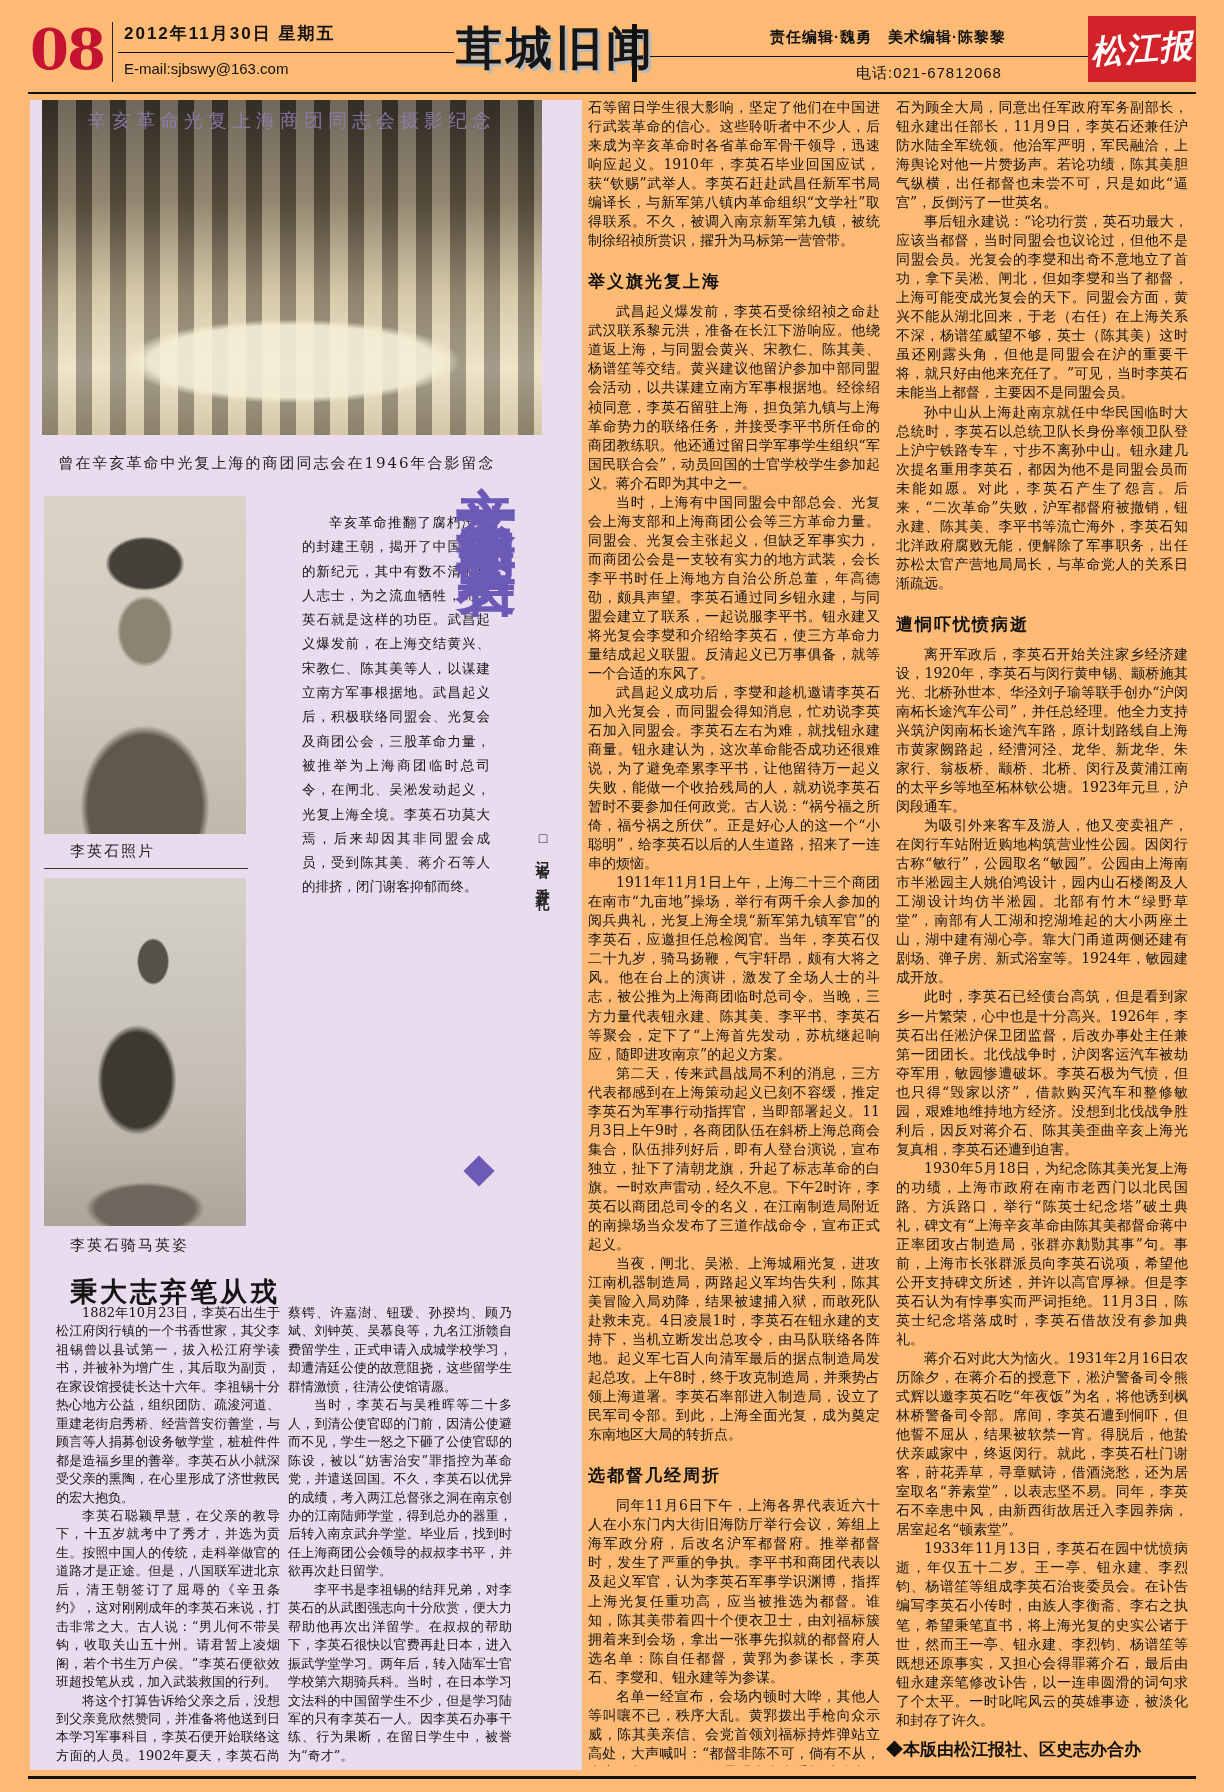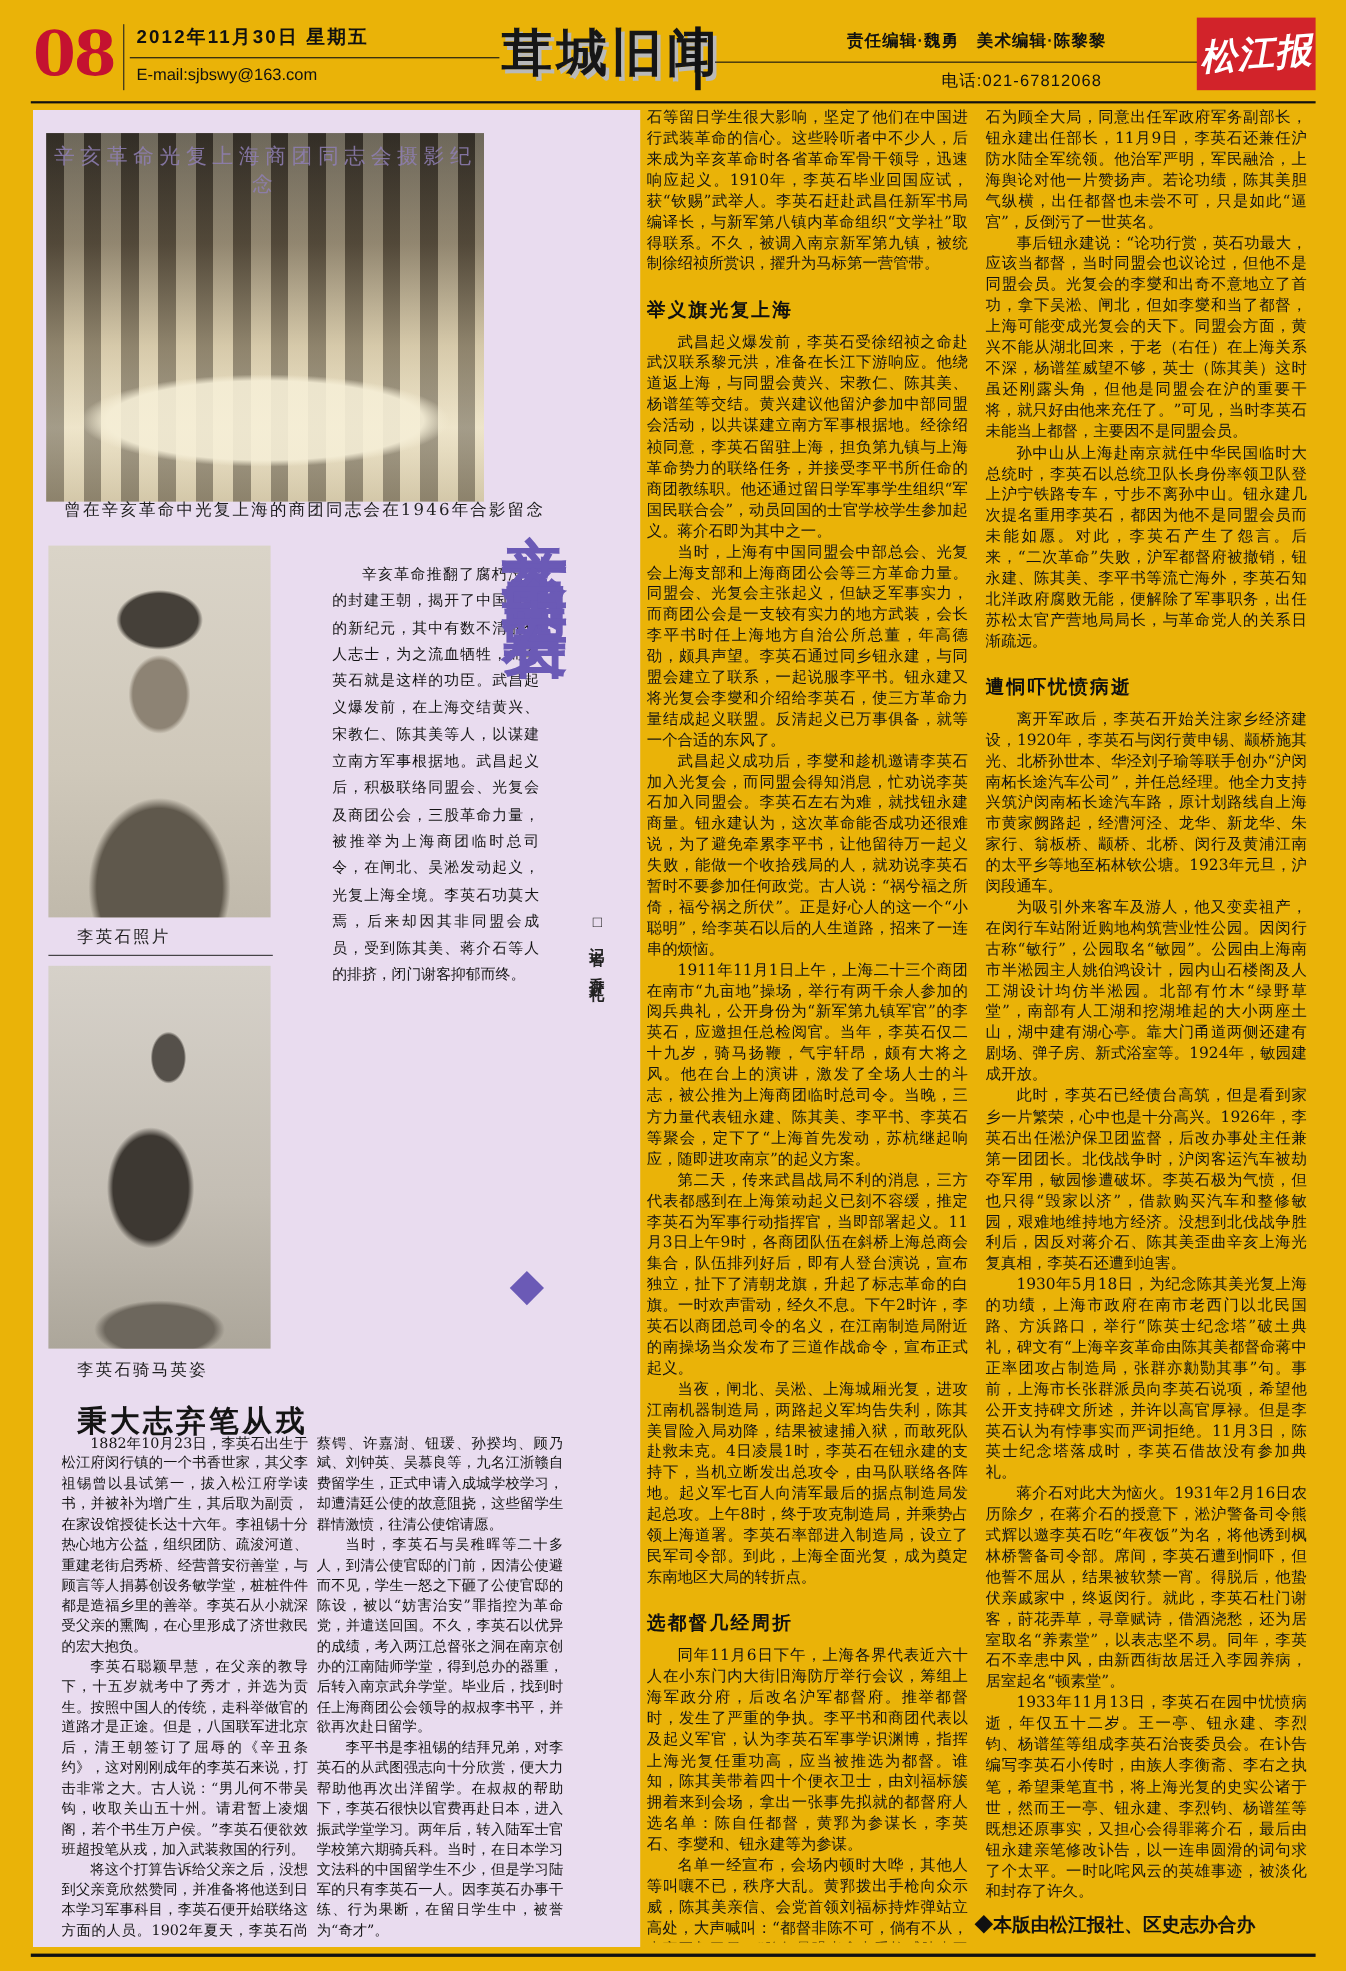--- a/index.html
+++ b/index.html
@@ -1,16 +1,16 @@
 <!DOCTYPE html>
 <html><head>
 <meta charset="utf-8">
 <style>
   html,body{margin:0;padding:0;background:#fff;}
-  .page{position:relative;width:1224px;height:1792px;background:#eab308;overflow:hidden;
+  .page{position:relative;width:1224px;height:1792px;background:#fdba74;overflow:hidden;
         font-family:"DejaVu Serif","Liberation Serif",serif;}
   
   .hdr{position:absolute;left:28px;top:14px;width:1168px;height:76px;}
   .page-num{position:absolute;left:2px;top:0px;font-family:"DejaVu Serif",serif;
             font-weight:bold;font-size:56px;line-height:70px;color:#c41230;letter-spacing:-2px;}
   .hdr-vline{position:absolute;left:84px;top:8px;width:1px;height:60px;background:#222;}
   .hdr-date{position:absolute;left:96px;top:8px;font-family:"Liberation Sans",sans-serif;
             font-weight:bold;font-size:17px;color:#111;letter-spacing:2px;}
   .hdr-rule-left{position:absolute;left:90px;top:38px;width:336px;height:1px;background:#111;}
   .hdr-email{position:absolute;left:96px;top:46px;font-family:"Liberation Sans",sans-serif;
@@ -25,21 +25,21 @@
   .hdr-phone{position:absolute;left:828px;top:50px;font-family:"Liberation Sans",sans-serif;
              font-size:15px;color:#111;letter-spacing:1px;}
   .masthead{position:absolute;left:1060px;top:2px;width:108px;height:66px;background:#d2232a;
             display:flex;align-items:center;justify-content:center;}
   .masthead span{color:#fff;font-family:"DejaVu Serif",serif;font-weight:bold;font-style:italic;
             font-size:33px;letter-spacing:1px;transform:rotate(-4deg);}
   .hdr-bottom-rule{position:absolute;left:28px;top:92px;width:1168px;height:2px;background:#111;}
   .page-bottom-rule{position:absolute;left:28px;top:1776px;width:1168px;height:3px;background:#111;}
   
   .lavender{position:absolute;left:30px;top:100px;width:552px;height:1670px;background:#e9dcef;}
-  .photo-group{position:absolute;left:12px;top:21px;width:398px;height:335px;overflow:hidden;
+  .photo-group{position:absolute;left:12px;top:0;width:500px;height:335px;overflow:hidden;
       background:
         radial-gradient(ellipse 240px 60px at 50% 78%, rgba(245,238,214,.9) 0 60%, transparent 70%),
         repeating-linear-gradient(90deg, rgba(42,36,28,.38) 0 16px, rgba(236,226,198,.30) 16px 34px),
         linear-gradient(#37332c 0%, #6b5f4b 30%, #cdbf9e 58%, #efe6cc 80%, #c9bc9c 100%);}
   .photo-overlay-text{position:absolute;left:0;top:8px;width:100%;text-align:center;
       font-size:19px;color:#8f7fb4;letter-spacing:5px;opacity:.85;
       font-family:"DejaVu Serif",serif;}
   .caption{font-size:15px;color:#1e1e1e;letter-spacing:2px;font-family:"DejaVu Serif",serif;}
   .caption-group{position:absolute;left:12px;top:354px;width:470px;text-align:center;}
   .photo-portrait{position:absolute;left:14px;top:396px;width:202px;height:338px;
@@ -145,21 +145,21 @@
 
     </div>
   </div>
 
   <div class="bodycol colA">
     <p class="noindent">石等留日学生很大影响，坚定了他们在中国进行武装革命的信心。这些聆听者中不少人，后来成为辛亥革命时各省革命军骨干领导，迅速响应起义。1910年，李英石毕业回国应试，获“钦赐”武举人。李英石赶赴武昌任新军书局编译长，与新军第八镇内革命组织“文学社”取得联系。不久，被调入南京新军第九镇，被统制徐绍祯所赏识，擢升为马标第一营管带。</p>
     <h3 class="col-heading">举义旗光复上海</h3>
     <p>武昌起义爆发前，李英石受徐绍祯之命赴武汉联系黎元洪，准备在长江下游响应。他绕道返上海，与同盟会黄兴、宋教仁、陈其美、杨谱笙等交结。黄兴建议他留沪参加中部同盟会活动，以共谋建立南方军事根据地。经徐绍祯同意，李英石留驻上海，担负第九镇与上海革命势力的联络任务，并接受李平书所任命的商团教练职。他还通过留日学军事学生组织“军国民联合会”，动员回国的士官学校学生参加起义。蒋介石即为其中之一。</p>
     <p>当时，上海有中国同盟会中部总会、光复会上海支部和上海商团公会等三方革命力量。同盟会、光复会主张起义，但缺乏军事实力，而商团公会是一支较有实力的地方武装，会长李平书时任上海地方自治公所总董，年高德劭，颇具声望。李英石通过同乡钮永建，与同盟会建立了联系，一起说服李平书。钮永建又将光复会李燮和介绍给李英石，使三方革命力量结成起义联盟。反清起义已万事俱备，就等一个合适的东风了。</p>
     <p>武昌起义成功后，李燮和趁机邀请李英石加入光复会，而同盟会得知消息，忙劝说李英石加入同盟会。李英石左右为难，就找钮永建商量。钮永建认为，这次革命能否成功还很难说，为了避免牵累李平书，让他留待万一起义失败，能做一个收拾残局的人，就劝说李英石暂时不要参加任何政党。古人说：“祸兮福之所倚，福兮祸之所伏”。正是好心人的这一个“小聪明”，给李英石以后的人生道路，招来了一连串的烦恼。</p>
-    <p>1911年11月1日上午，上海二十三个商团在南市“九亩地”操场，举行有两千余人参加的阅兵典礼，公开身份为“新军第九镇军官”的李英石，应邀担任总检阅官。当年，李英石仅二十九岁，骑马扬鞭，气宇轩昂，颇有大将之风。他在台上的演讲，激发了全场人士的斗志，被公推为上海商团临时总司令。当晚，三方力量代表钮永建、陈其美、李平书、李英石等聚会，定下了“上海首先发动，苏杭继起响应，随即进攻南京”的起义方案。</p>
+    <p>1911年11月1日上午，上海二十三个商团在南市“九亩地”操场，举行有两千余人参加的阅兵典礼，光复上海全境“新军第九镇军官”的李英石，应邀担任总检阅官。当年，李英石仅二十九岁，骑马扬鞭，气宇轩昂，颇有大将之风。他在台上的演讲，激发了全场人士的斗志，被公推为上海商团临时总司令。当晚，三方力量代表钮永建、陈其美、李平书、李英石等聚会，定下了“上海首先发动，苏杭继起响应，随即进攻南京”的起义方案。</p>
     <p>第二天，传来武昌战局不利的消息，三方代表都感到在上海策动起义已刻不容缓，推定李英石为军事行动指挥官，当即部署起义。11月3日上午9时，各商团队伍在斜桥上海总商会集合，队伍排列好后，即有人登台演说，宣布独立，扯下了清朝龙旗，升起了标志革命的白旗。一时欢声雷动，经久不息。下午2时许，李英石以商团总司令的名义，在江南制造局附近的南操场当众发布了三道作战命令，宣布正式起义。</p>
     <p>当夜，闸北、吴淞、上海城厢光复，进攻江南机器制造局，两路起义军均告失利，陈其美冒险入局劝降，结果被逮捕入狱，而敢死队赴救未克。4日凌晨1时，李英石在钮永建的支持下，当机立断发出总攻令，由马队联络各阵地。起义军七百人向清军最后的据点制造局发起总攻。上午8时，终于攻克制造局，并乘势占领上海道署。李英石率部进入制造局，设立了民军司令部。到此，上海全面光复，成为奠定东南地区大局的转折点。</p>
     <h3 class="col-heading">选都督几经周折</h3>
     <p>同年11月6日下午，上海各界代表近六十人在小东门内大街旧海防厅举行会议，筹组上海军政分府，后改名沪军都督府。推举都督时，发生了严重的争执。李平书和商团代表以及起义军官，认为李英石军事学识渊博，指挥上海光复任重功高，应当被推选为都督。谁知，陈其美带着四十个便衣卫士，由刘福标簇拥着来到会场，拿出一张事先拟就的都督府人选名单：陈自任都督，黄郛为参谋长，李英石、李燮和、钮永建等为参谋。</p>
     <p>名单一经宣布，会场内顿时大哗，其他人等叫嚷不已，秩序大乱。黄郛拨出手枪向众示威，陈其美亲信、会党首领刘福标持炸弹站立高处，大声喊叫：“都督非陈不可，倘有不从，大家同归于尽！”脾气暴躁者拿出手枪威胁李平书，在场的起义军官也都拨出了手枪，彼此剑拔弩张，形成对峙局面，李平书急忙宣布散会。</p>
 
   </div>
 
   <div class="bodycol colB">
     <p class="noindent">石为顾全大局，同意出任军政府军务副部长，钮永建出任部长，11月9日，李英石还兼任沪防水陆全军统领。他治军严明，军民融洽，上海舆论对他一片赞扬声。若论功绩，陈其美胆气纵横，出任都督也未尝不可，只是如此“逼宫”，反倒污了一世英名。</p>

